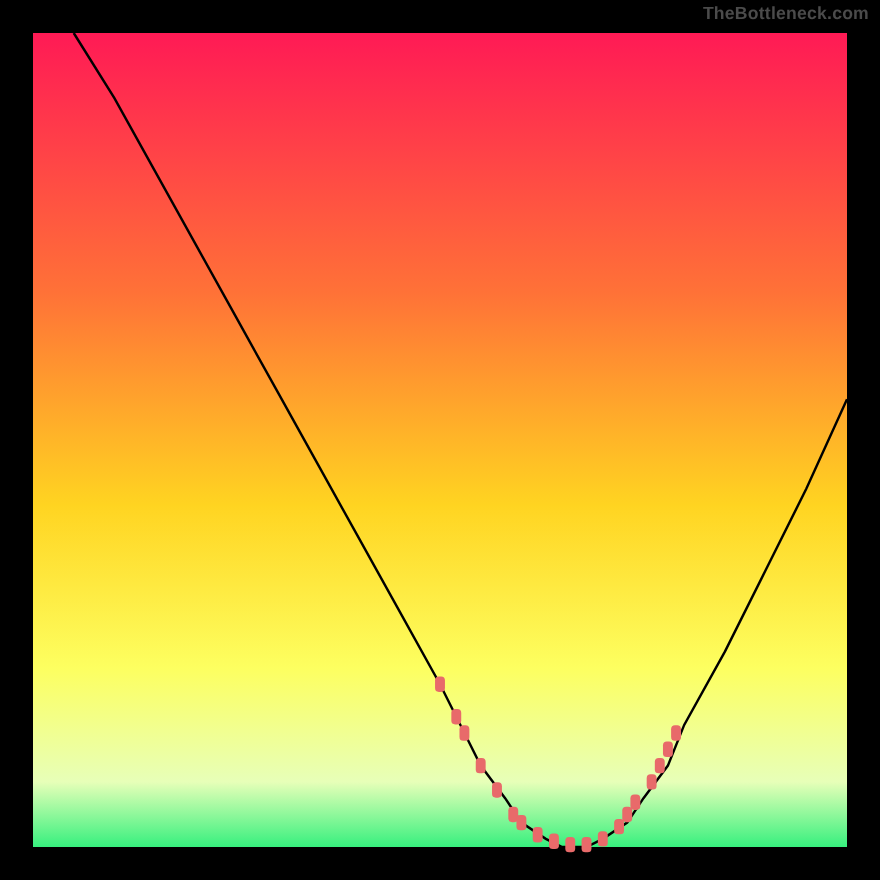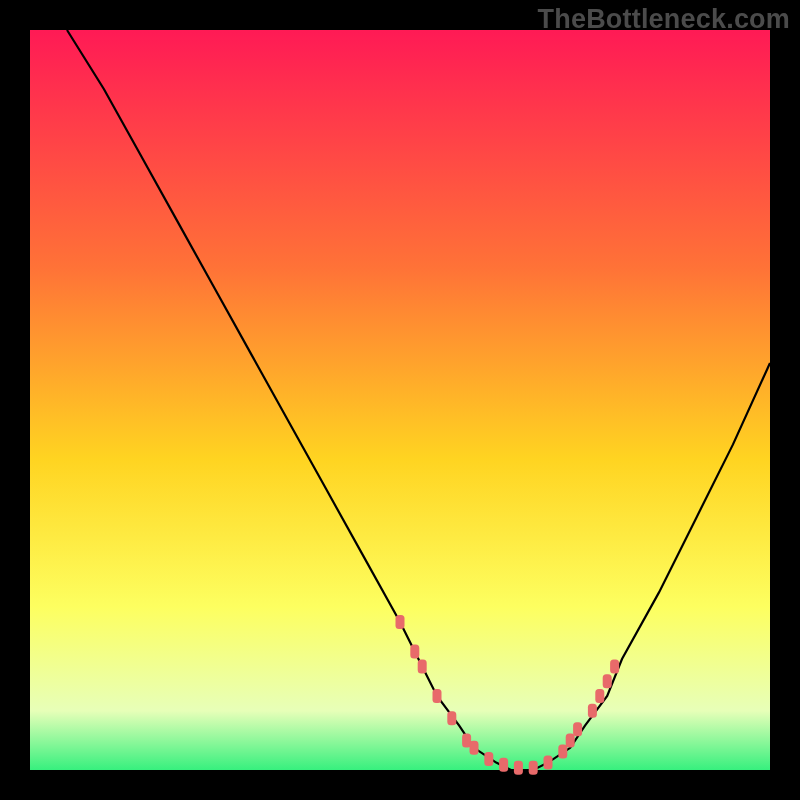--- a/index.html
+++ b/index.html
@@ -15,21 +15,21 @@
     position: relative;
     width: 800px;
     height: 800px;
     background: #000;
   }
   .watermark {
     position: absolute;
     top: 4px;
     right: 10px;
     color: #4b4b4b;
-    font-size: 27px;
+    font-size: 16px;
     font-weight: 600;
     letter-spacing: 0.2px;
     z-index: 20;
     user-select: none;
   }
   svg.plot {
     position: absolute;
     top: 0;
     left: 0;
   }

